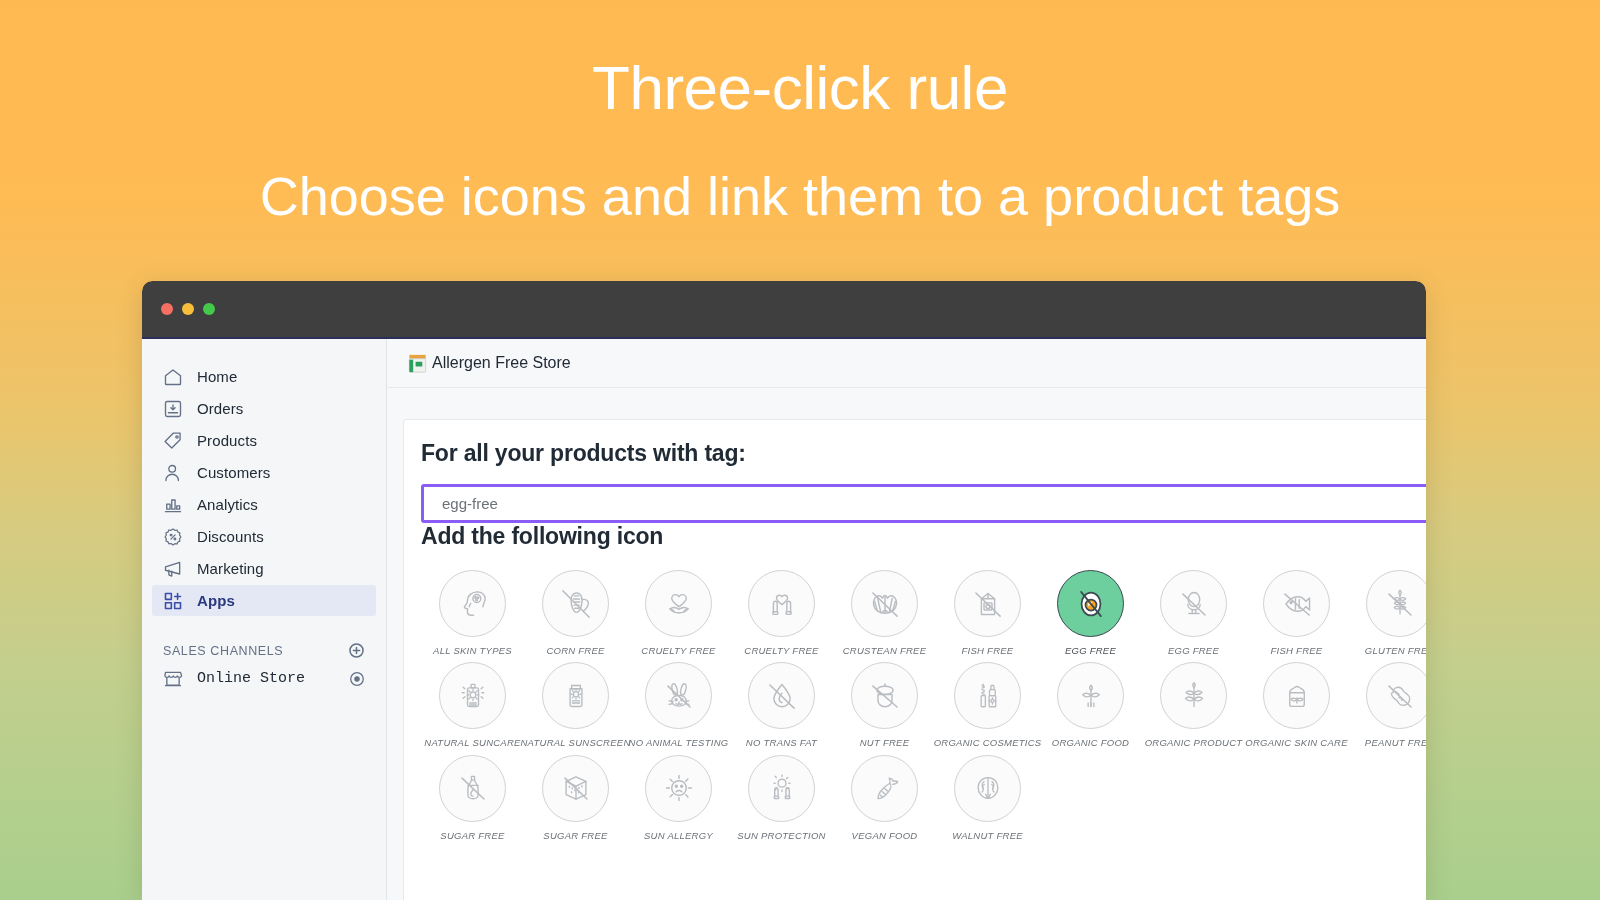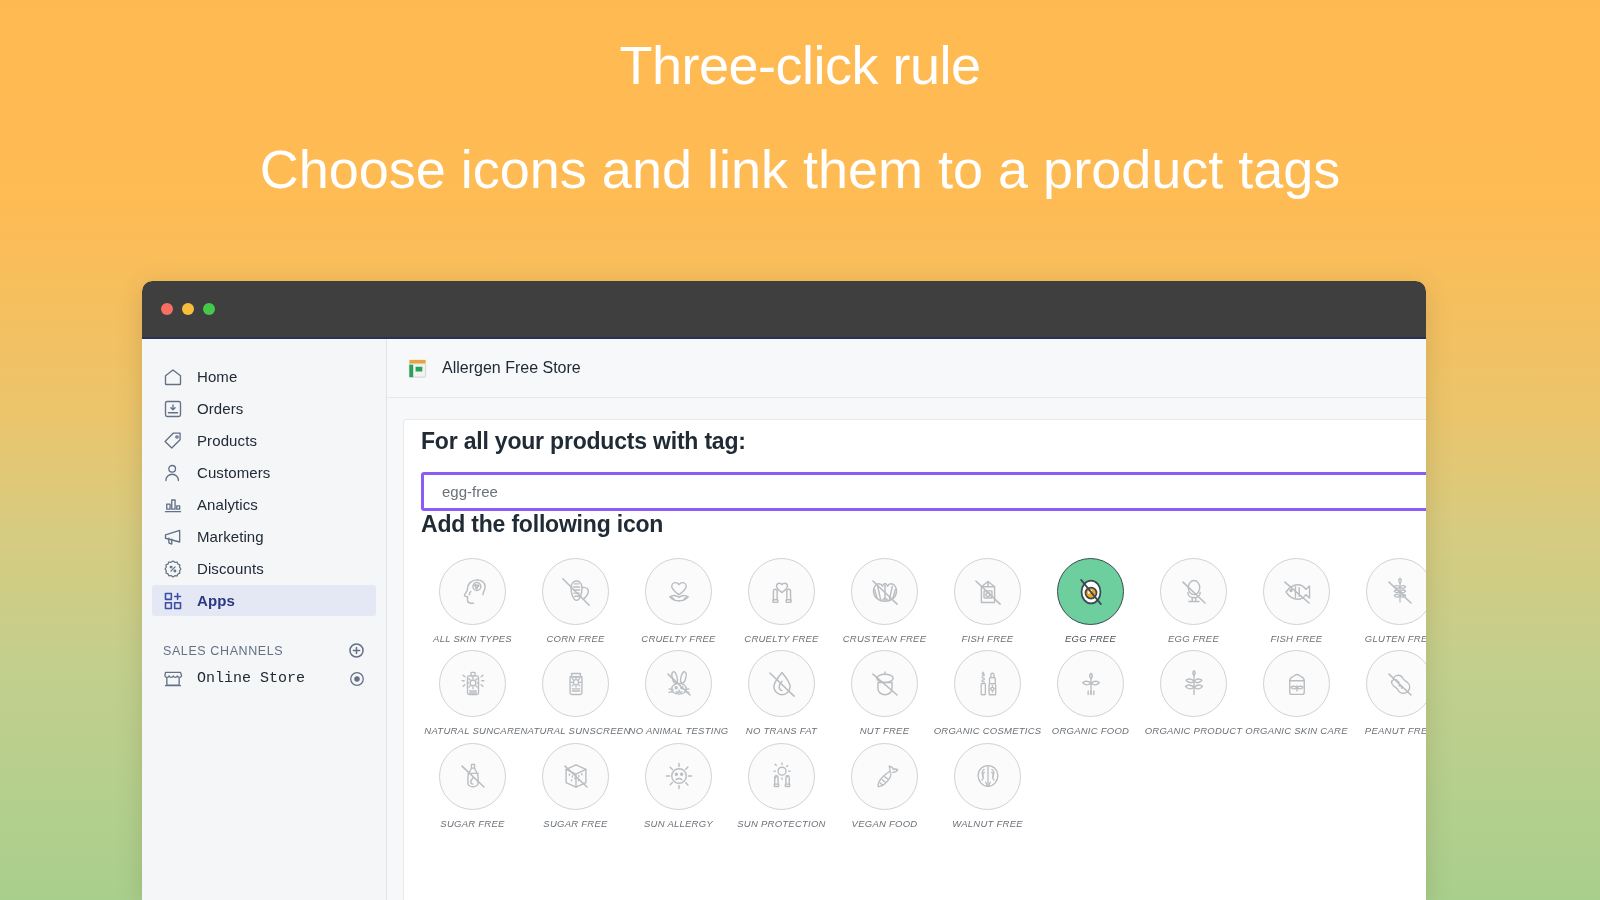--- a/index.html
+++ b/index.html
@@ -6,22 +6,22 @@
   html, body { width: 1600px; height: 900px; overflow: hidden; }
   body {
     font-family: "Liberation Sans", sans-serif;
     background: linear-gradient(to bottom, #ffb951 0%, #ffbb54 22%, #ecc46a 45%, #d8cb7f 58%, #c3cf8d 74%, #a9cf8d 100%);
     position: relative;
   }
 
   
   .hero { position: absolute; top: 0; left: 0; width: 1600px; height: 278px; text-align: center; }
   .hero-title {
-    font-size: 54px; font-weight: 300; color: #ffffff; letter-spacing: -0.5px;
-    line-height: 1; padding-top: 38px;
+    font-size: 62px; font-weight: 300; color: #ffffff; letter-spacing: -0.5px;
+    line-height: 1; padding-top: 57px;
   }
   .hero-sub {
     font-size: 54px; font-weight: 300; color: #ffffff; letter-spacing: 0px;
     line-height: 1; padding-top: 50px; text-align: center;
   }
 
   
   .window {
     position: absolute; left: 142px; top: 281px; width: 1284px; height: 620px;
     border-radius: 10px 10px 0 0; overflow: hidden;
@@ -63,30 +63,30 @@
   .channel-item {
     display: flex; align-items: center; gap: 14px; height: 31px;
     margin: 0 10px; padding: 0 11px; border-radius: 3px; cursor: pointer;
   }
   .channel-item .nav-label { font-size: 15px; color: #212b36; flex: 1; font-family: Liberation Mono, monospace; }
   .eye-ic { width: 16px; height: 16px; color: #647086; display: block; }
 
   
   .main { flex: 1; background: #f7f8fa; min-width: 0; position: relative; }
   .store-bar {
-    height: 59px; background: #f7f8fa; border-bottom: 1px solid #e6e8ea;
-    display: flex; align-items: center; padding-left: 19px; gap: 13px;
+    height: 49px; background: #f7f8fa; border-bottom: 1px solid #e6e8ea;
+    display: flex; align-items: center; padding-left: 19px; gap: 3px;
   }
   .store-ic { width: 23px; height: 23px; display: block; }
   .store-name { font-size: 16px; color: #212b36; }
 
   .content-card {
     position: absolute; left: 16px; top: 80px; right: 0; bottom: 0;
     background: #ffffff; border: 1px solid #e6e8ea; border-right: none;
-    border-radius: 4px 0 0 0; padding: 8px 0 0 17px; overflow: hidden;
+    border-radius: 4px 0 0 0; padding: 20px 0 0 17px; overflow: hidden;
   }
   .sec-title { font-size: 23px; font-weight: 700; color: #212b36; letter-spacing: -0.2px; }
 
   .tag-input {
     margin-top: 17px; height: 39px; width: 1100px;
     border: 3px solid #8b5cf6; border-radius: 3px; background: #fff;
     display: flex; align-items: center; padding-left: 18px;
     font-size: 15px; color: #6b7177;
   }
 
@@ -179,38 +179,38 @@
             <rect x="4.5" y="11" width="4" height="6"></rect>
             <rect x="10.5" y="6" width="4" height="11"></rect>
             <rect x="16.5" y="13" width="3.5" height="4"></rect>
           </svg>
         </span>
         <span class="nav-label">Analytics</span>
       </div>
 
       <div class="nav-item">
         <span class="nav-ic">
-          <svg viewBox="0 0 24 24" fill="none" stroke="currentColor" stroke-width="1.6" stroke-linecap="round" stroke-linejoin="round">
-            <path d="M3 9.5 20 4v14L3 13.5z"></path>
-            <path d="M7 13.5V19l3.5 1.5V14.6"></path>
-          </svg>
-        </span>
-        <span class="nav-label">Marketing</span>
-      </div>
-
-      <div class="nav-item">
-        <span class="nav-ic">
           <svg viewBox="0 0 24 24" fill="none" stroke="currentColor" stroke-width="1.5" stroke-linecap="round" stroke-linejoin="round">
             <path d="M12 2.5 14.2 4l2.6-.4 1 2.4 2.4 1-.4 2.6L21.5 12l-1.7 2.4.4 2.6-2.4 1-1 2.4-2.6-.4L12 21.5 9.6 19.8l-2.6.4-1-2.4-2.4-1 .4-2.6L2.5 12l1.5-2.4-.4-2.6 2.4-1 1-2.4 2.6.4z"></path>
             <path d="M9.5 14.5 14.5 9.5"></path>
               <circle cx="9.7" cy="9.7" r="1"></circle>
               <circle cx="14.3" cy="14.3" r="1"></circle>
           </svg>
         </span>
         <span class="nav-label">Discounts</span>
+      </div>
+
+      <div class="nav-item">
+        <span class="nav-ic">
+          <svg viewBox="0 0 24 24" fill="none" stroke="currentColor" stroke-width="1.6" stroke-linecap="round" stroke-linejoin="round">
+            <path d="M3 9.5 20 4v14L3 13.5z"></path>
+            <path d="M7 13.5V19l3.5 1.5V14.6"></path>
+          </svg>
+        </span>
+        <span class="nav-label">Marketing</span>
       </div>
 
       <div class="nav-item active">
         <span class="nav-ic">
           <svg viewBox="0 0 24 24" fill="none" stroke="currentColor" stroke-width="1.9" stroke-linecap="round" stroke-linejoin="round">
             <rect x="3" y="3" width="7" height="7"></rect>
             <rect x="3" y="14" width="7" height="7"></rect>
             <rect x="14" y="14" width="7" height="7"></rect>
             <path d="M17.5 3v7M14 6.5h7"></path>
           </svg>

